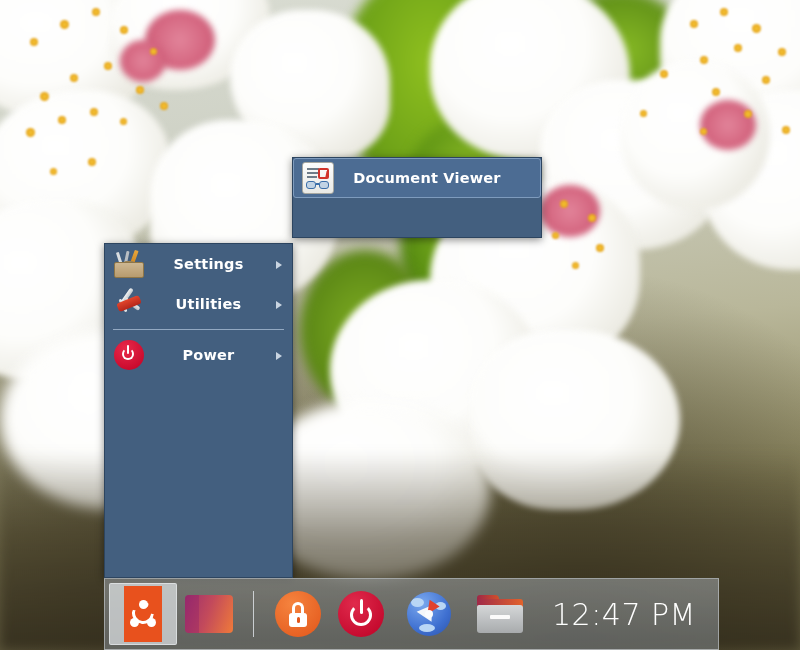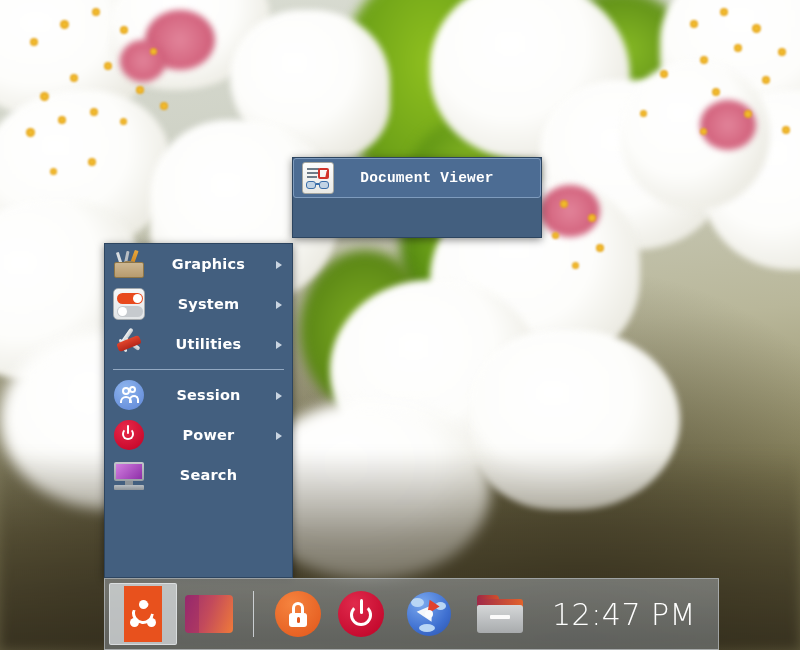--- a/index.html
+++ b/index.html
@@ -100,21 +100,21 @@
     background: #4c6c93;
     border: 1px solid #7e9bbd;
     border-radius: 3px;
     height: 40px;
   }
   .menu-sep {
     height: 1px;
     background: #93a9c2;
     margin: 5px 8px;
   }
-  #sub-menu .menu-item .mi-label { text-align: center; padding-right: 18px; font-family: Liberation Mono, monospace; }
+  #sub-menu .menu-item .mi-label { text-align: center; padding-right: 18px; }
 
   
   .ic { position: absolute; inset: 0; }
 
   
   .ic-graphics {
     background: linear-gradient(#f4f5f6, #dfe3e6);
     border: 1px solid #9fa7ad;
     border-radius: 4px;
     overflow: hidden;
@@ -439,92 +439,53 @@
     <div class="menu-item">
       <span class="mi-icon">
         <span class="ic ic-settings">
           <span class="tool1"></span>
             <span class="tool2"></span>
             <span class="tool3"></span>
           <span class="hndl"></span>
             <span class="box"></span>
         </span>
       </span>
-      <span class="mi-label">Graphics</span>
+      <span class="mi-label">Settings</span>
       <span class="mi-arrow has"></span>
     </div>
 
-    <div class="menu-item">
-      <span class="mi-icon">
-        <span class="ic ic-system">
-          <span class="sw on">
-              <span class="kn"></span>
-            </span>
-          <span class="sw off">
-              <span class="kn"></span>
-            </span>
-        </span>
-      </span>
-      <span class="mi-label">System</span>
-      <span class="mi-arrow has"></span>
-    </div>
 
     <div class="menu-item">
       <span class="mi-icon">
         <span class="ic ic-util">
           <span class="bl1"></span>
             <span class="bl2"></span>
             <span class="bl3"></span>
             <span class="handle"></span>
         </span>
       </span>
       <span class="mi-label">Utilities</span>
       <span class="mi-arrow has"></span>
     </div>
 
     <div class="menu-sep"></div>
 
-    <div class="menu-item">
-      <span class="mi-icon">
-        <span class="ic ic-session">
-          <span class="circ"></span>
-          <span class="h1"></span>
-            <span class="h2"></span>
-          <span class="b2"></span>
-            <span class="b1"></span>
-        </span>
-      </span>
-      <span class="mi-label">Session</span>
-      <span class="mi-arrow has"></span>
-    </div>
 
     <div class="menu-item">
       <span class="mi-icon">
         <span class="ic ic-power">
           <span class="circ"></span>
             <span class="ring"></span>
             <span class="bar"></span>
         </span>
       </span>
       <span class="mi-label">Power</span>
       <span class="mi-arrow has"></span>
     </div>
 
-    <div class="menu-item">
-      <span class="mi-icon">
-        <span class="ic ic-search">
-          <span class="mon"></span>
-            <span class="scr"></span>
-            <span class="stand"></span>
-            <span class="kb"></span>
-        </span>
-      </span>
-      <span class="mi-label">Search</span>
-      <span class="mi-arrow"></span>
-    </div>
   </div>
 
   <div id="taskbar">
 
     <div class="tb-btn" id="tb-launcher">
       <span class="ubuntu-logo">
         <span class="ub-ring"></span>
         <span class="ub-dot ub-d1"></span>
         <span class="ub-dot ub-d2"></span>
         <span class="ub-dot ub-d3"></span>

